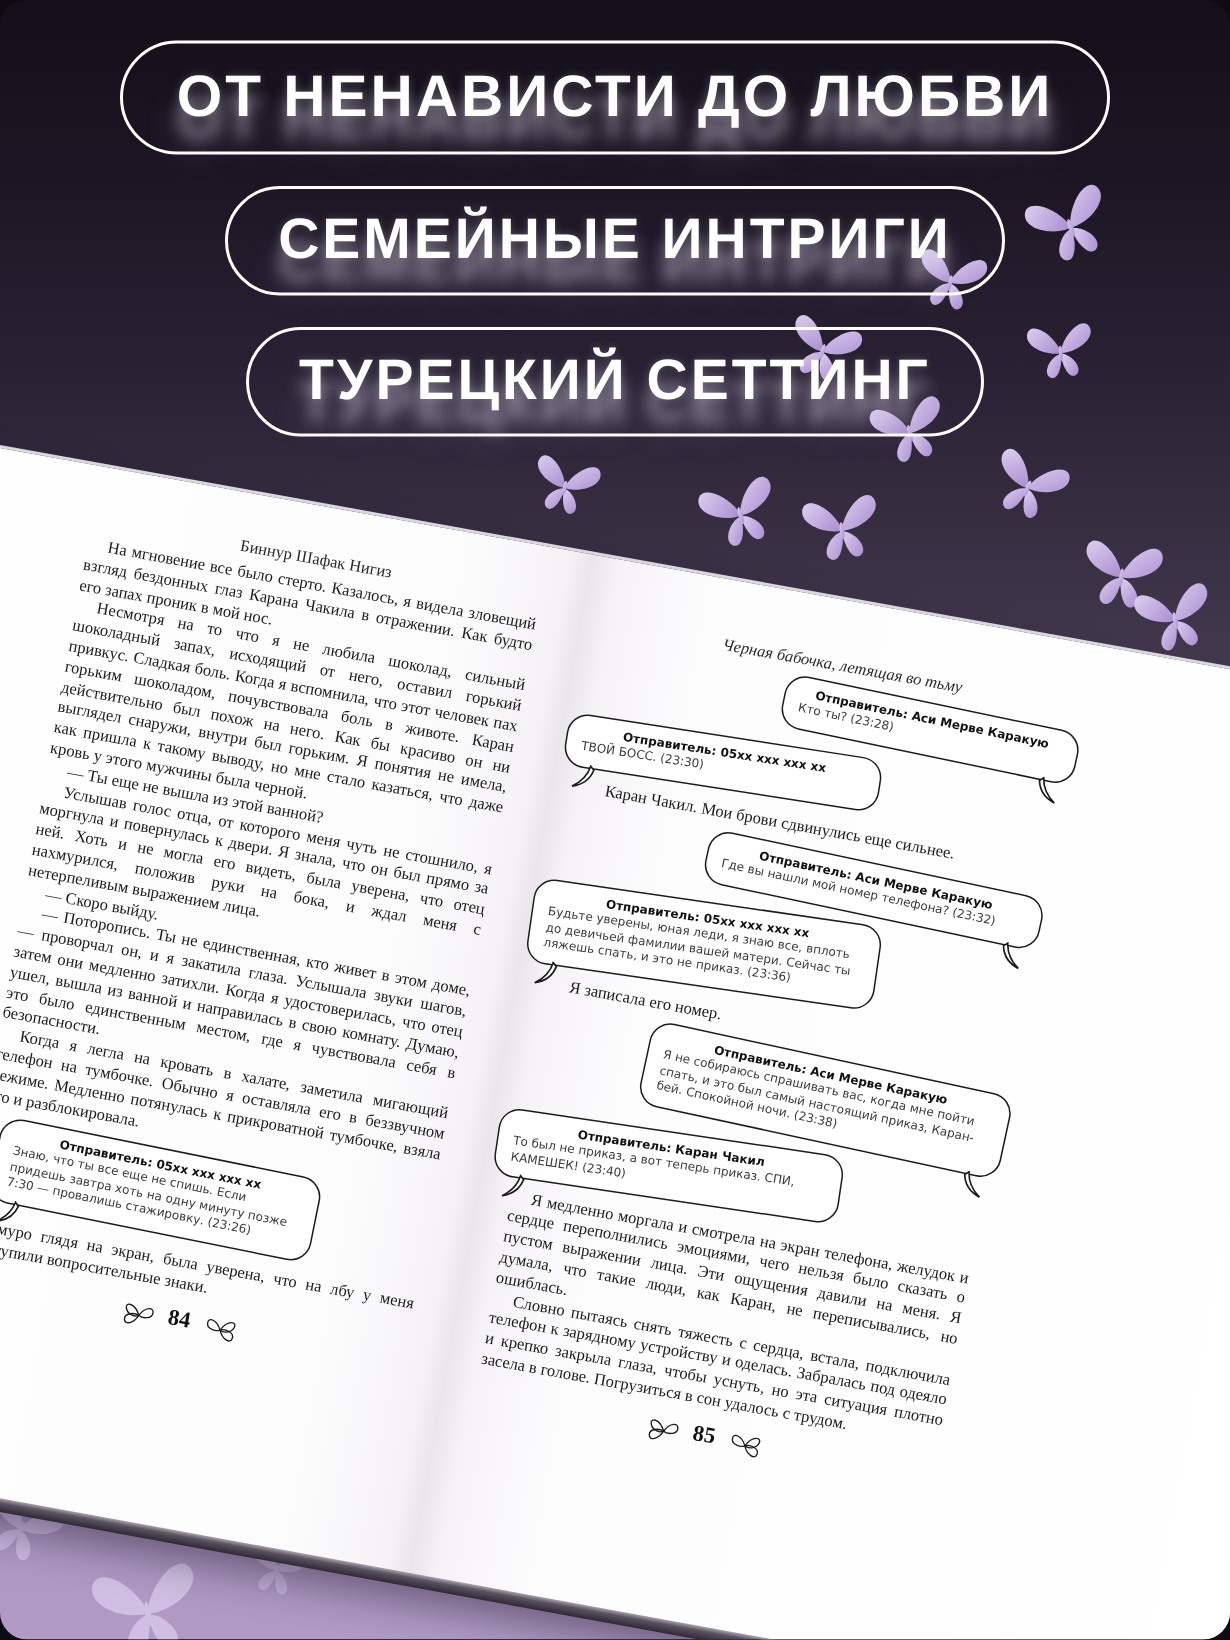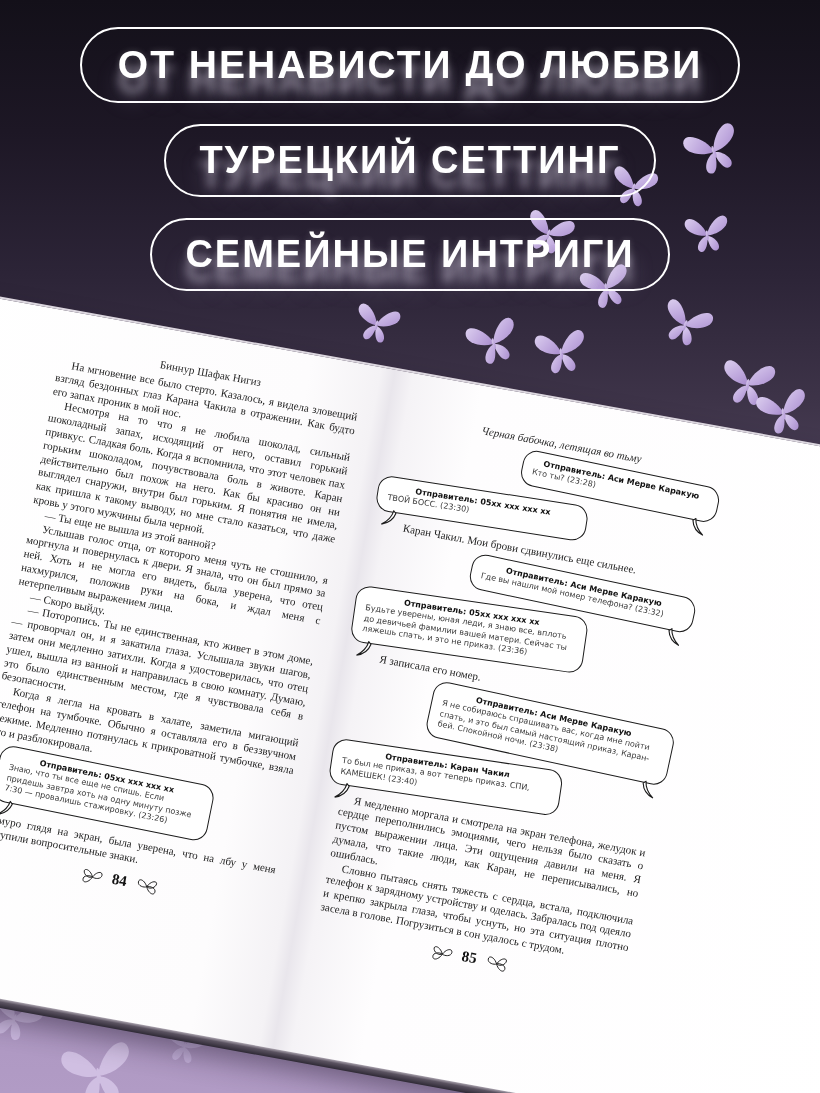--- a/index.html
+++ b/index.html
@@ -1,19 +1,19 @@
 <!DOCTYPE html>
 <html><head>
 <meta charset="utf-8">
 <style>
   html,body{margin:0;padding:0;background:#0e0b13;}
   .stage{position:relative;width:820px;height:1093px;overflow:hidden;
     background:linear-gradient(180deg,#131019 0%,#1d1725 12%,#2c2437 25%,#3e3449 37%,
       #52465f 48%,#665877 58%,#7d6c92 69%,#937fa9 79%,#a48fb8 88%,#af99c3 96%,#b19bc5 100%);
-    font-family:"Liberation Sans", sans-serif;}
+    font-family:"Liberation Sans", sans-serif;border-radius:18px;}
   
   .badges{position:absolute;top:0;left:0;right:0;display:flex;flex-direction:column;
     align-items:center;padding-top:27px;gap:21px;z-index:5;}
   .badge{border:2.5px solid #ffffff;border-radius:70px;color:#ffffff;font-weight:700;
     letter-spacing:2px;white-space:nowrap;
     text-shadow:0 15px 10px rgba(235,228,246,.50),0 20px 22px rgba(190,178,214,.35),0 0 6px rgba(255,255,255,.20);}
   .badge-1{font-size:39px;padding:14px 36px;}
   .badge-2,.badge-3{font-size:38px;padding:13px 33px;}
   
   .bfly{position:absolute;z-index:1;}
@@ -148,22 +148,22 @@
       </svg>
     </span>
   <span class="bfly bfly-pale" style="left:162px;top:1022px;width:46px;height:46px;transform:rotate(14deg)">
       <svg viewBox="0 0 100 100" fill="#cab7e0">
         <use href="#bfly"></use>
       </svg>
     </span>
 
   <div class="badges">
     <div class="badge badge-1">ОТ НЕНАВИСТИ ДО ЛЮБВИ</div>
+    <div class="badge badge-3">СЕМЕЙНЫЕ ИНТРИГИ</div>
     <div class="badge badge-2">ТУРЕЦКИЙ СЕТТИНГ</div>
-    <div class="badge badge-3">СЕМЕЙНЫЕ ИНТРИГИ</div>
   </div>
 
   <div class="book">
 
     <div class="page page-left">
       <div class="running-header">Биннур Шафак Нигиз</div>
       <p class="para">На мгновение все было стерто. Казалось, я видела зловещий взгляд бездонных глаз Карана Чакила в отражении. Как будто его запах проник в мой нос.</p>
       <p class="para">Несмотря на то что я не любила шоколад, сильный шоколадный запах, исходящий от него, оставил горький привкус. Сладкая боль. Когда я вспомнила, что этот человек пах горьким шоколадом, почувствовала боль в животе. Каран действительно был похож на него. Как бы красиво он ни выглядел снаружи, внутри был горьким. Я понятия не имела, как пришла к такому выводу, но мне стало казаться, что даже кровь у этого мужчины была черной.</p>
       <p class="para">— Ты еще не вышла из этой ванной?</p>
       <p class="para">Услышав голос отца, от которого меня чуть не стошнило, я моргнула и повернулась к двери. Я знала, что он был прямо за ней. Хоть и не могла его видеть, была уверена, что отец нахмурился, положив руки на бока, и ждал меня с нетерпеливым выражением лица.</p>

